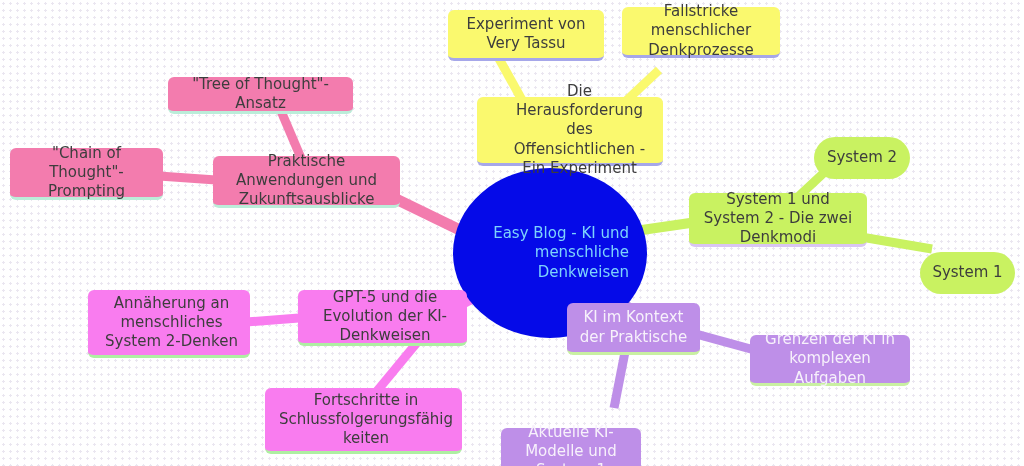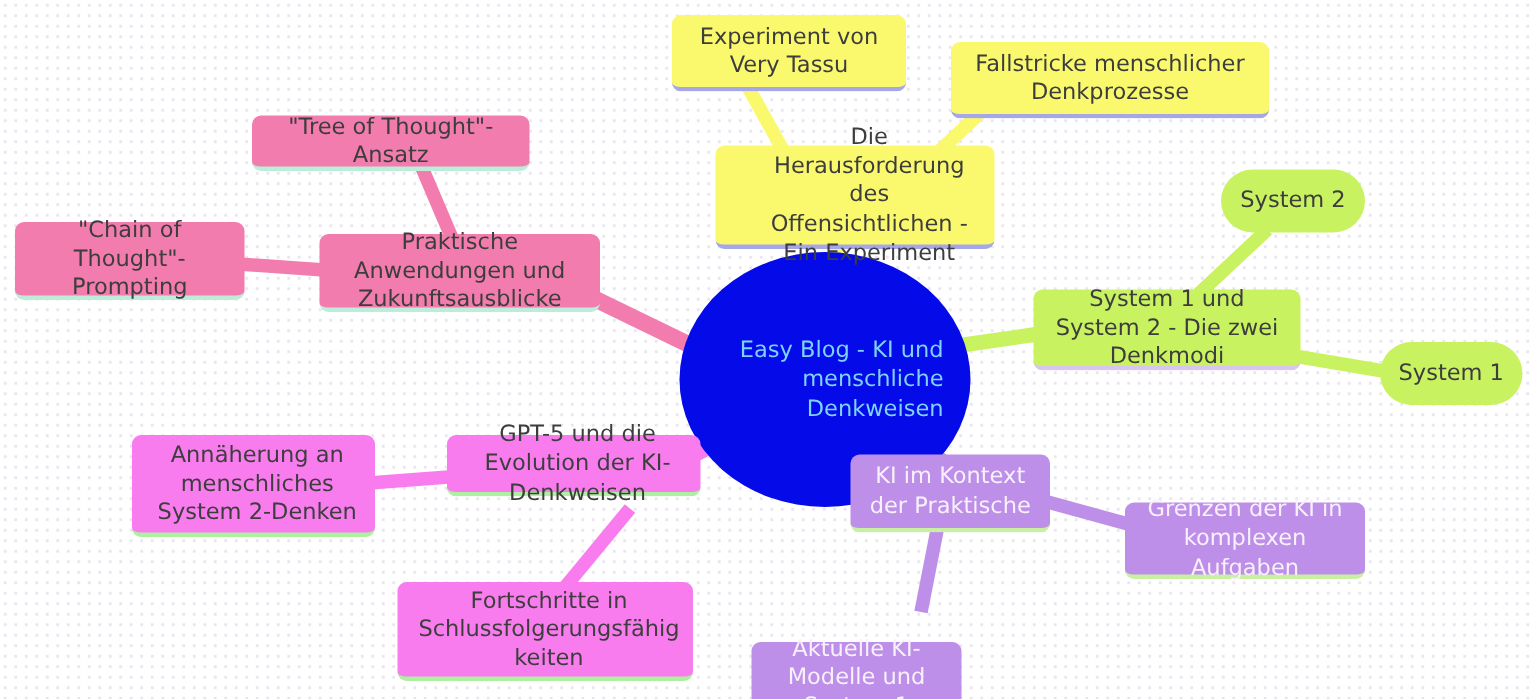--- a/index.html
+++ b/index.html
@@ -49,20 +49,21 @@
     text-align: right;
   }
   .b-yellow  { background: #faf96e; border-bottom: 3px solid #a6a7e9; }
   .b-green   { background: #c9f261; border-bottom: 3px solid #d9c5f2; }
   .b-purple  { background: #be8fe8; border-bottom: 3px solid #c9f0a2; color: #f7f1fb; }
   .b-magenta { background: #f97cef; border-bottom: 3px solid #aeefa2; padding-left: 13px; }
   .b-pink    { background: #f37cae; border-bottom: 3px solid #bbedd9; }
   .pill {
     border-radius: 21px;
     border-bottom: none;
+    margin-top: 24px;
   }
 </style>
 </head>
 <body>
 
 <div class="canvas">
 
   <svg class="edges">
 
     <line x1="497" y1="55" x2="522" y2="100" stroke-width="9" stroke="#faf96e"></line>
@@ -89,21 +90,21 @@
   <div class="node center-node" style="left:453px; top:168px; width:194px; height:170px;">
     <span>Easy Blog - KI und menschliche Denkweisen</span>
   </div>
 
   <div class="node b-yellow" style="left:477px; top:97px; width:186px; height:69px;padding-left:27px;">
     <span>Die Herausforderung des Offensichtlichen - Ein Experiment</span>
   </div>
   <div class="node b-yellow" style="left:400px; top:10px; width:156px; height:51px;margin-left:48px;">
     <span>Experiment von Very Tassu</span>
   </div>
-  <div class="node b-yellow" style="left:622px; top:28px; width:212px; height:51px;margin-left:12px;">
+  <div class="node b-yellow" style="left:622px; top:7px; width:158px; height:51px;">
     <span>Fallstricke menschlicher Denkprozesse</span>
   </div>
 
   <div class="node b-green" style="left:689px; top:193px; width:178px; height:54px;">
     <span>System 1 und System 2 - Die zwei Denkmodi</span>
   </div>
   <div class="node b-green pill" style="left:814px; top:113px; width:96px; height:42px;">
     <span>System 2</span>
   </div>
   <div class="node b-green pill" style="left:920px; top:228px; width:95px; height:42px;">
@@ -113,21 +114,21 @@
   <div class="node b-purple" style="left:567px; top:303px; width:133px; height:52px;">
     <span>KI im Kontext der Praktische</span>
   </div>
   <div class="node b-purple" style="left:750px; top:335px; width:160px; height:51px;">
     <span>Grenzen der KI in komplexen Aufgaben</span>
   </div>
   <div class="node b-purple" style="left:501px; top:404px; width:140px; height:50px;margin-top:24px;">
     <span>Aktuelle KI-Modelle und System 1</span>
   </div>
 
-  <div class="node b-magenta" style="left:298px; top:290px; width:169px; height:41px;">
+  <div class="node b-magenta" style="left:298px; top:290px; width:169px; height:56px;">
     <span>GPT-5 und die Evolution der KI-Denkweisen</span>
   </div>
   <div class="node b-magenta" style="left:88px; top:290px; width:162px; height:68px;">
     <span>Annäherung an menschliches System 2-Denken</span>
   </div>
   <div class="node b-magenta" style="left:265px; top:388px; width:197px; height:66px;">
     <span>Fortschritte in Schlussfolgerungsfähigkeiten</span>
   </div>
 
   <div class="node b-pink" style="left:213px; top:156px; width:187px; height:52px;">

